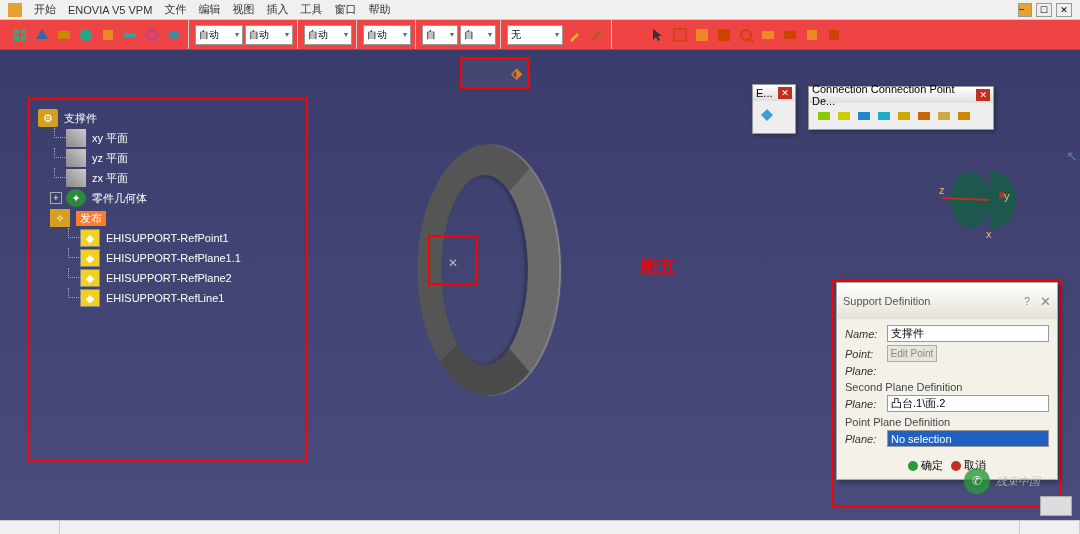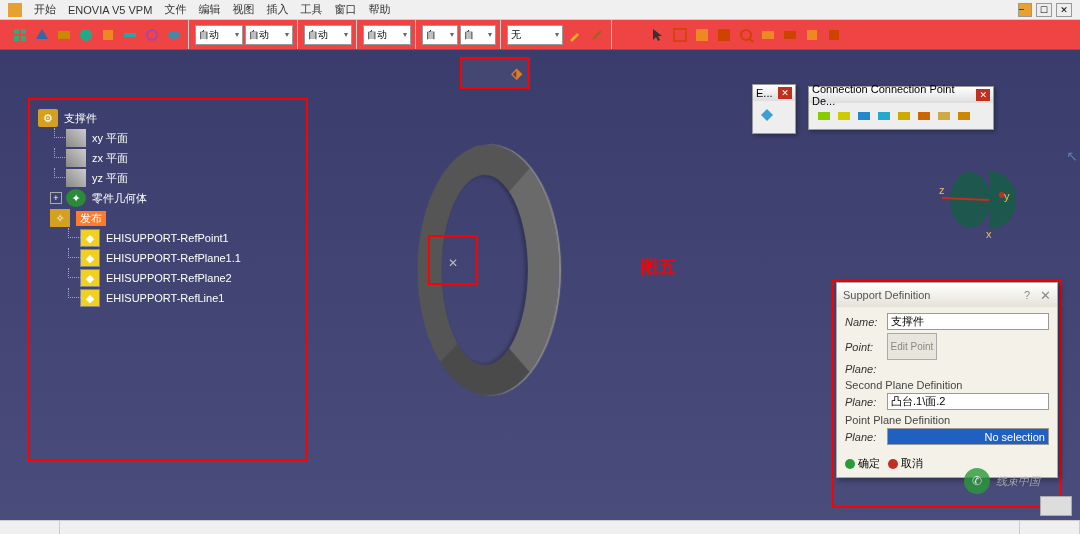--- a/index.html
+++ b/index.html
@@ -54,31 +54,31 @@
 .mini-panel .hdr .x { margin-left:auto; width:14px; height:12px; background:#c03020; color:#fff; display:flex; align-items:center; justify-content:center; font-size:9px; }
 .mini-panel .body { padding:4px; display:flex; gap:2px; }
 .e-panel { top:84px; left:752px; width:44px; }
 .e-panel .body { height:32px; }
 .ec-panel { top:86px; left:808px; width:186px; }
 .ec-panel .body { padding:4px 6px; }
 .ec-panel .tb-btn { width:18px; height:18px; }
 
 .sd-box { top:280px; left:832px; width:230px; height:228px; }
 .sd-dialog { position:absolute; top:282px; left:836px; width:222px; background:#f4f2e8; border:1px solid #aaa; box-shadow:2px 2px 6px rgba(0,0,0,.4); font-size:11px; }
-.sd-title { height:24px; background:linear-gradient(#fff,#e4e2d8); display:flex; align-items:center; padding:0 6px; color:#555; }
+.sd-title { height:36px; background:linear-gradient(#fff,#e4e2d8); display:flex; align-items:center; padding:0 6px; color:#555; }
 .sd-title .q { margin-left:auto; color:#888; }
 .sd-title .x { margin-left:10px; color:#888; font-size:13px; }
 .sd-body { padding:6px 8px 4px; }
 .sd-row { display:flex; align-items:center; gap:4px; margin-bottom:3px; }
 .sd-row label { width:38px; color:#333;font-style:italic; }
 .sd-row input { flex:1; height:17px; border:1px solid #999; background:#fff; padding:0 3px; font-size:11px; }
-.sd-row input.sel { background:#2060c0; color:#fff;text-align:right; }
-.sd-row .btn { width:50px; height:27px; border:1px solid #aaa; background:#e8e6dc; color:#888; font-size:10px; display:flex; align-items:center; justify-content:center; }
+.sd-row input.sel { background:#2060c0; color:#fff; }
+.sd-row .btn { width:50px; height:17px; border:1px solid #aaa; background:#e8e6dc; color:#888; font-size:10px; display:flex; align-items:center; justify-content:center; }
 .sd-sect { color:#444; margin:4px 0 2px; font-size:11px; }
-.sd-foot { display:flex; justify-content:flex-start; gap:8px; padding:4px 8px 6px; }
+.sd-foot { display:flex; justify-content:center; gap:8px; padding:4px 8px 6px; }
 .sd-foot .b { display:flex; align-items:center; gap:3px; font-size:11px; }
 .sd-foot .dot { width:10px; height:10px; border-radius:50%; }
 .sd-foot .ok .dot{ background:#2a9a3a; }
 .sd-foot .cancel .dot{ background:#c03020; }
 .wm { position:absolute; right:40px; bottom:40px; display:flex; align-items:center; gap:6px; color:#bbb; font-style:italic; font-size:18px; opacity:.8; }
 .wm .logo { width:26px; height:26px; border-radius:50%; background:#2a9a3a; display:flex; align-items:center; justify-content:center; color:#fff; font-size:12px; font-style:normal;}
 .side-arrow { position:absolute; right:2px; top:148px; color:#5a7ab0; font-size:14px; }
 .corner { position:absolute; right:8px; bottom:18px; width:32px; height:20px; background:#ddd; border:1px solid #aaa; }
 </style>
 </head>
@@ -231,25 +231,25 @@
   <div class="tree-node">
     <span class="ticon gear">⚙</span>
     <span>支撑件</span>
   </div>
   <div class="tree-node child">
       <span class="ticon plane"></span>
       <span>xy 平面</span>
     </div>
   <div class="tree-node child">
       <span class="ticon plane"></span>
-      <span>zx 平面</span>
+      <span>yz 平面</span>
     </div>
   <div class="tree-node child">
       <span class="ticon plane"></span>
-      <span>yz 平面</span>
+      <span>zx 平面</span>
     </div>
   <div class="tree-node" style="margin-left:12px">
       <span class="plus">+</span>
       <span class="ticon body">✦</span>
       <span>零件几何体</span>
     </div>
   <div class="tree-node" style="margin-left:12px">
       <span class="ticon pub">✧</span>
       <span class="pub-label">发布</span>
     </div>

